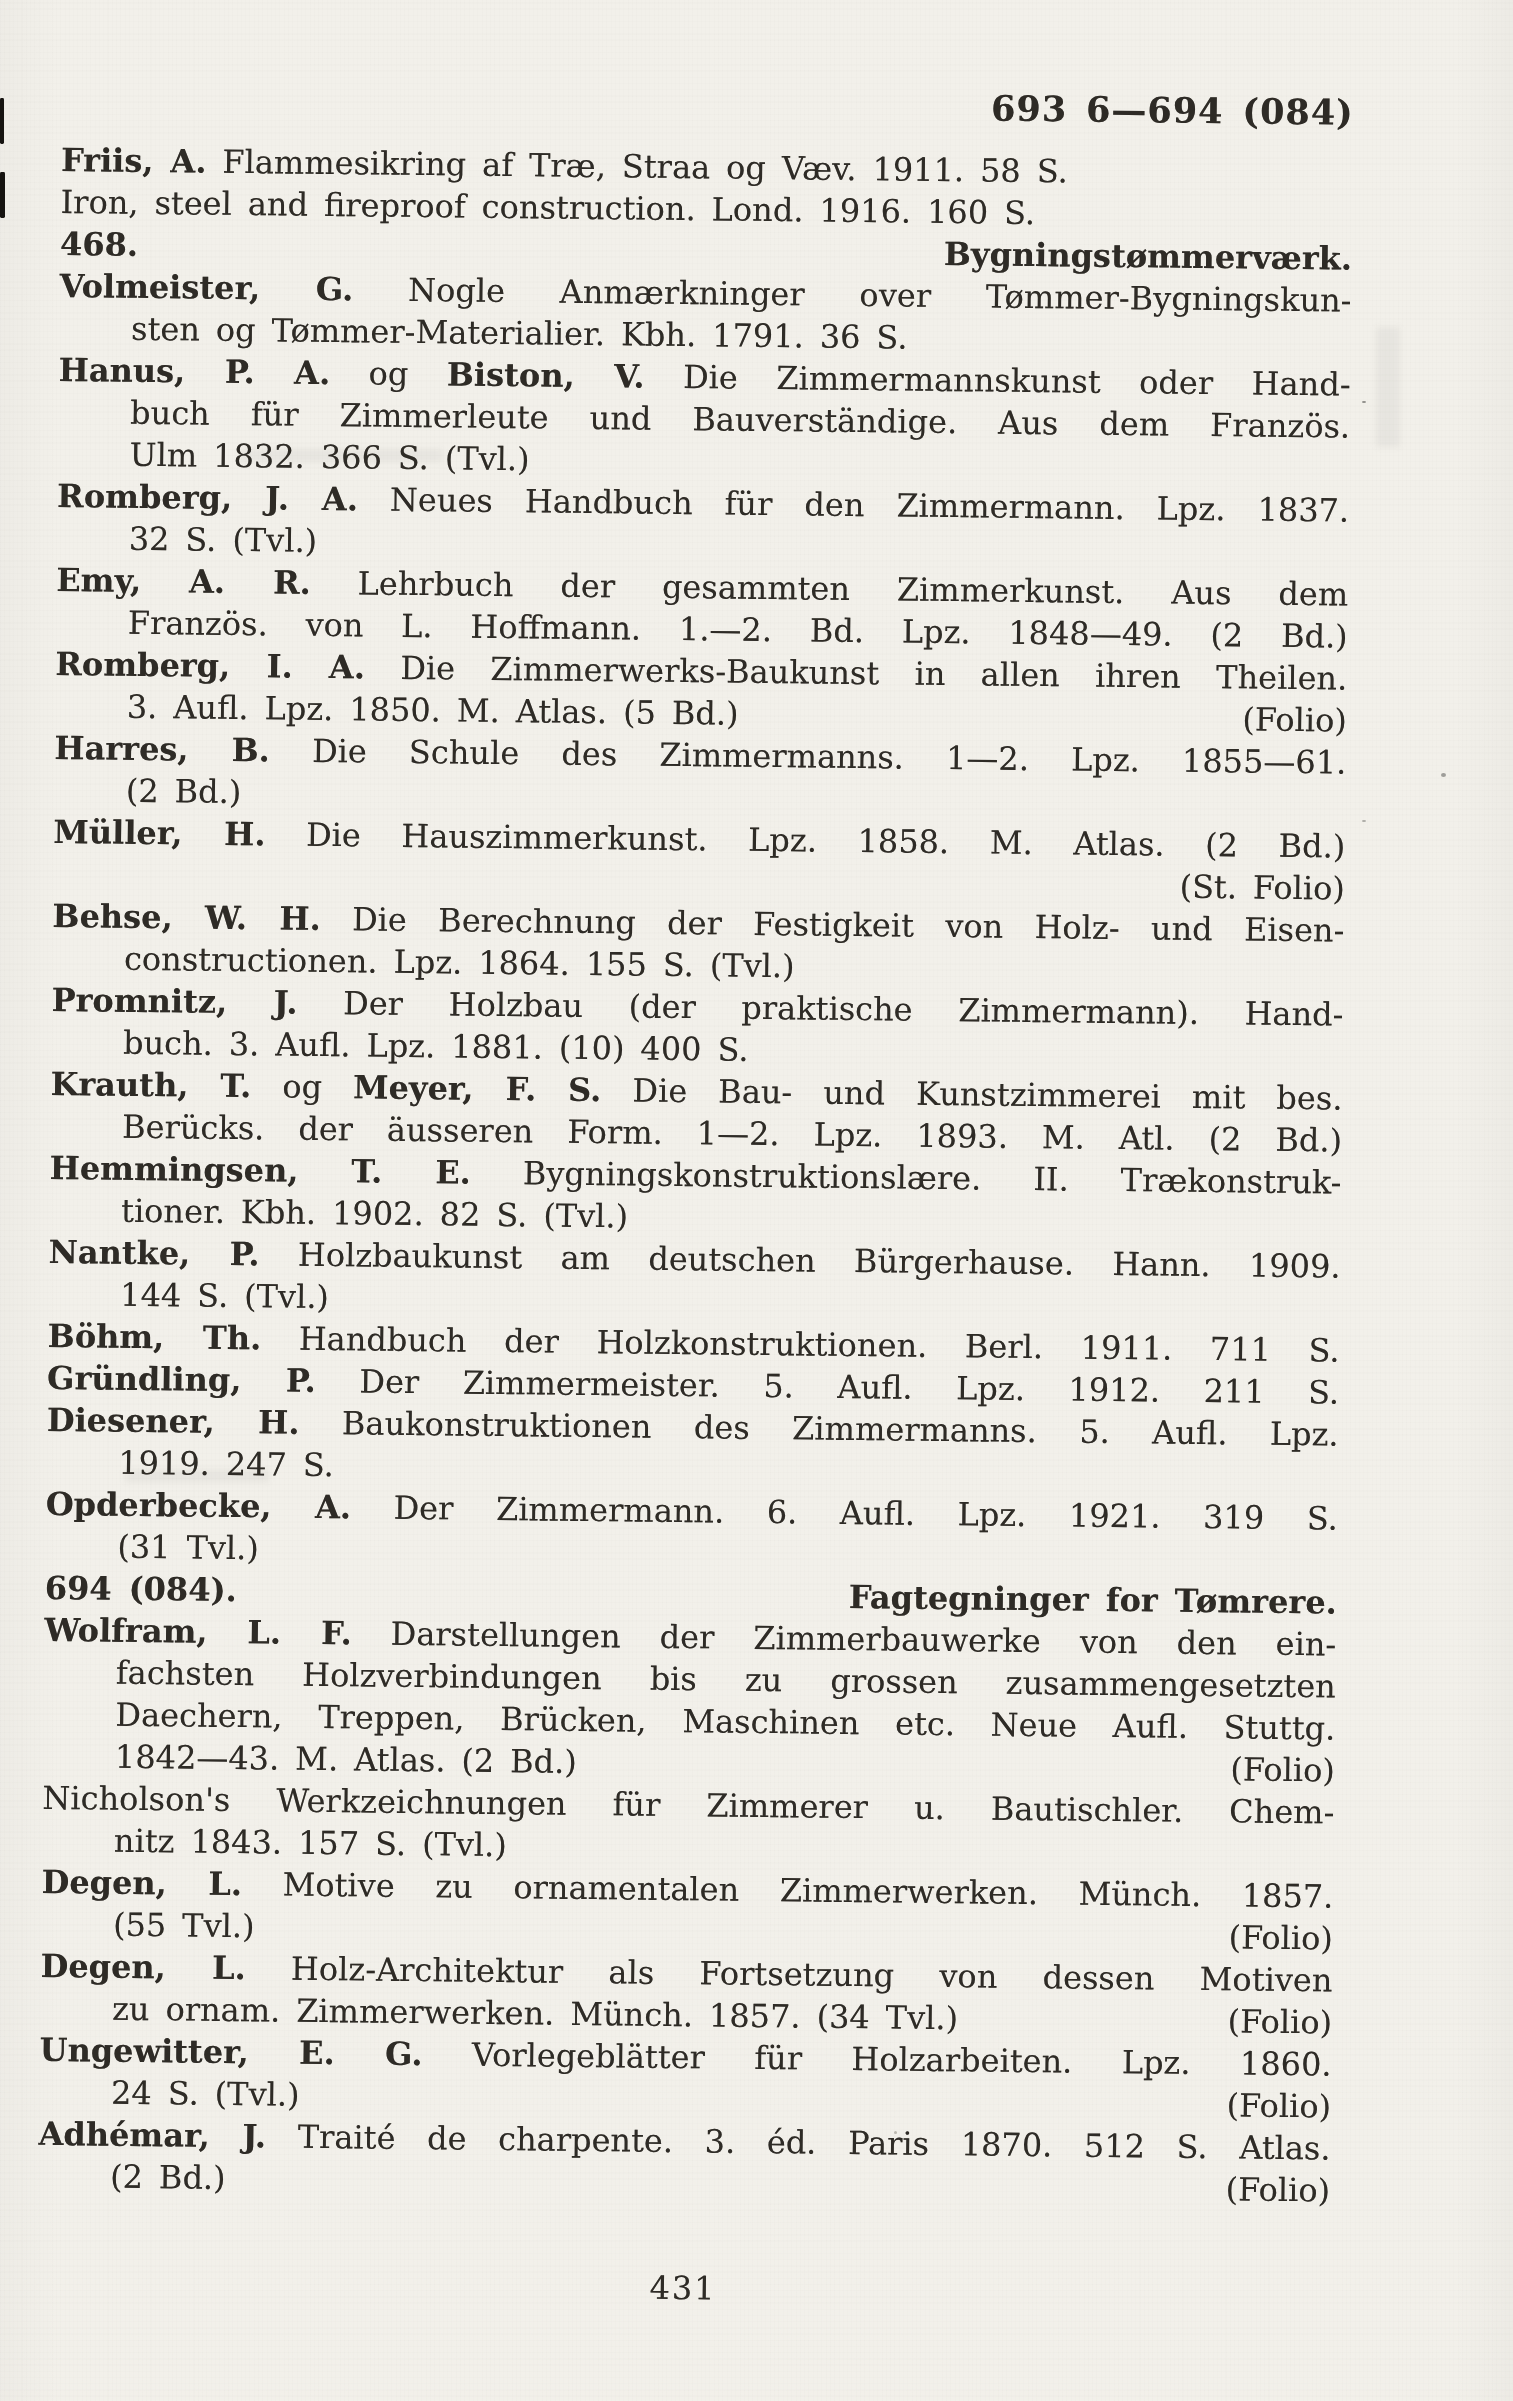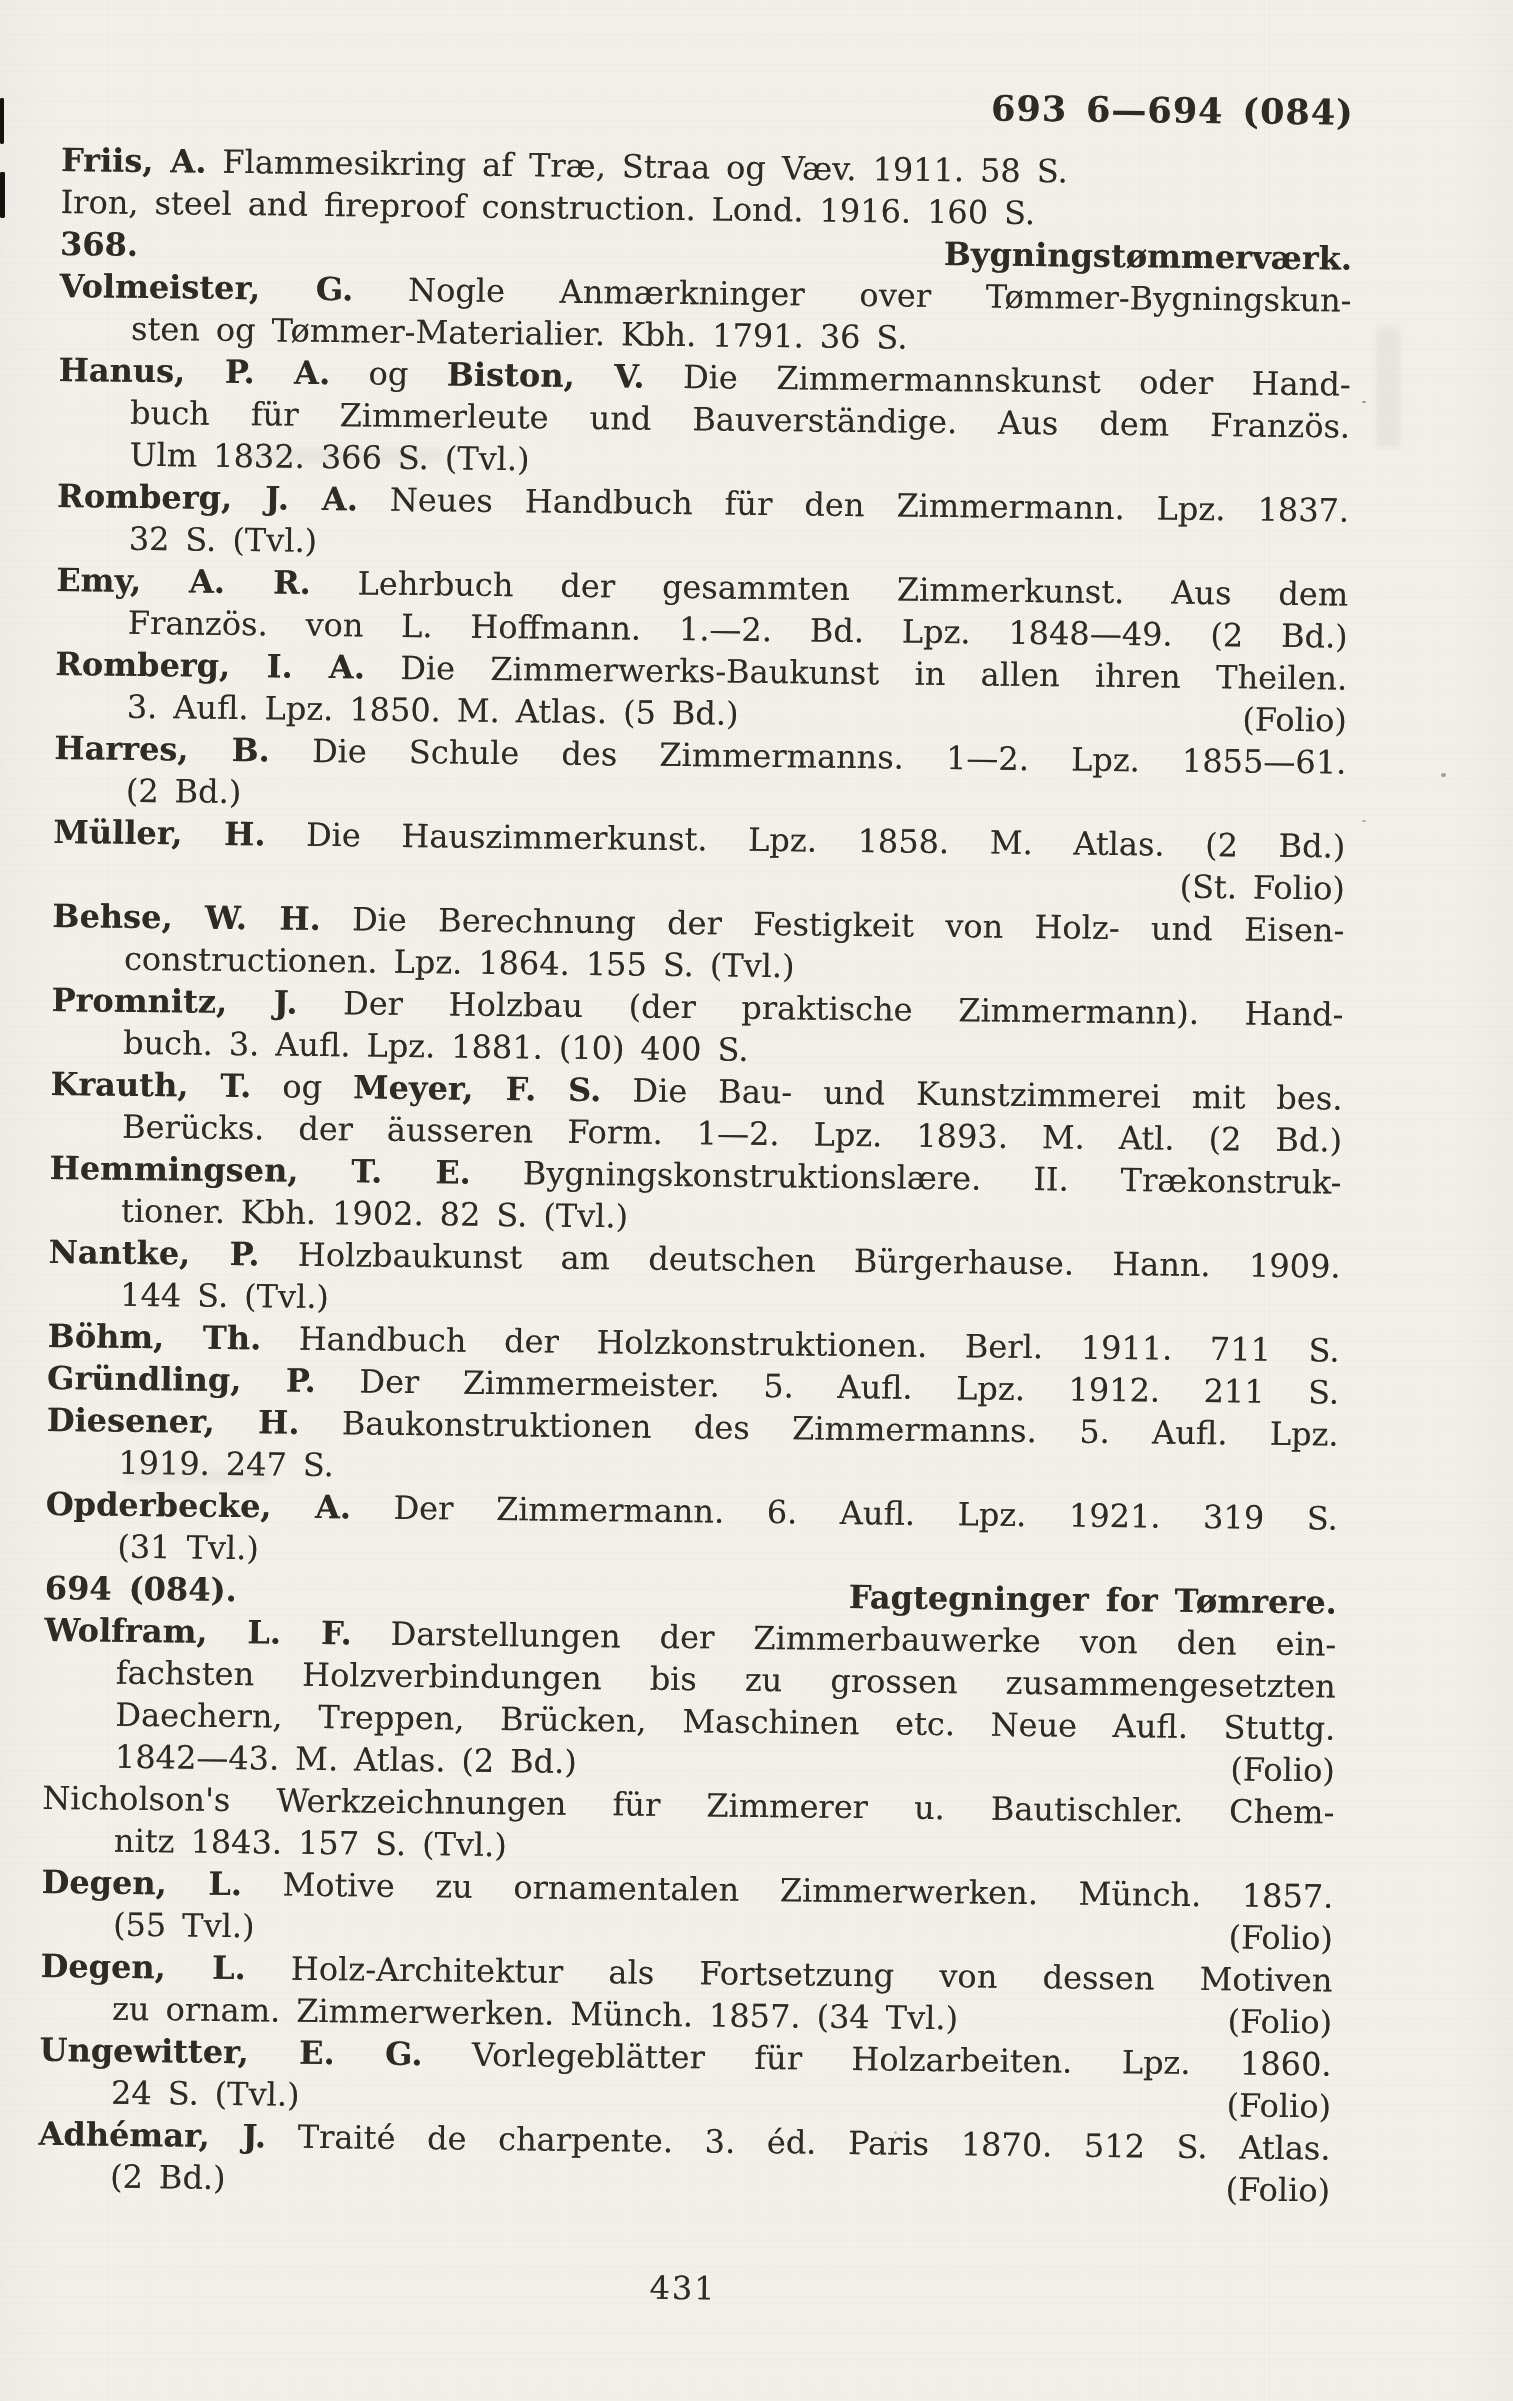--- a/index.html
+++ b/index.html
@@ -76,21 +76,21 @@
   <div class="speck speck-d"></div>
   <div class="ghost ghost-a"></div>
   <div class="ghost ghost-b"></div>
   <div class="ghost ghost-c"></div>
 
   <div class="content">
     <div class="header-line">693 6—694 (084)</div>
     <div>
         <div class="line"><span class="bold">Friis, A.</span><span class="reg"> Flammesikring af Træ, Straa og Væv. 1911. 58 S.</span></div>
         <div class="line"><span class="reg">Iron, steel and fireproof construction. Lond. 1916. 160 S.</span></div>
-        <div class="line"><span class="right bold">Bygningstømmerværk.</span><span class="bold">368.</span></div>
+        <div class="line"><span class="right bold">Bygningstømmerværk.</span><span class="bold">468.</span></div>
         <div class="line justify"><span class="bold">Volmeister, G.</span><span class="reg"> Nogle Anmærkninger over Tømmer-Bygningskun-</span></div>
         <div class="line indent"><span class="reg">sten og Tømmer-Materialier. Kbh. 1791. 36 S.</span></div>
         <div class="line justify"><span class="bold">Hanus, P. A.</span><span class="reg"> og </span><span class="bold">Biston, V.</span><span class="reg"> Die Zimmermannskunst oder Hand-</span></div>
         <div class="line indent justify"><span class="reg">buch für Zimmerleute und Bauverständige. Aus dem Französ.</span></div>
         <div class="line indent"><span class="reg">Ulm 1832. 366 S. (Tvl.)</span></div>
         <div class="line justify"><span class="bold">Romberg, J. A.</span><span class="reg"> Neues Handbuch für den Zimmermann. Lpz. 1837.</span></div>
         <div class="line indent"><span class="reg">32 S. (Tvl.)</span></div>
         <div class="line justify"><span class="bold">Emy, A. R.</span><span class="reg"> Lehrbuch der gesammten Zimmerkunst. Aus dem</span></div>
         <div class="line indent justify"><span class="reg">Französ. von L. Hoffmann. 1.—2. Bd. Lpz. 1848—49. (2 Bd.)</span></div>
         <div class="line justify"><span class="bold">Romberg, I. A.</span><span class="reg"> Die Zimmerwerks-Baukunst in allen ihren Theilen.</span></div>

